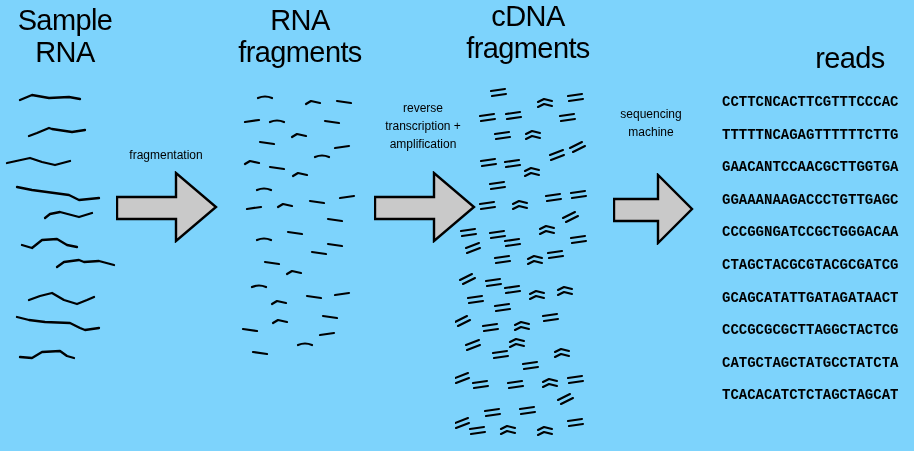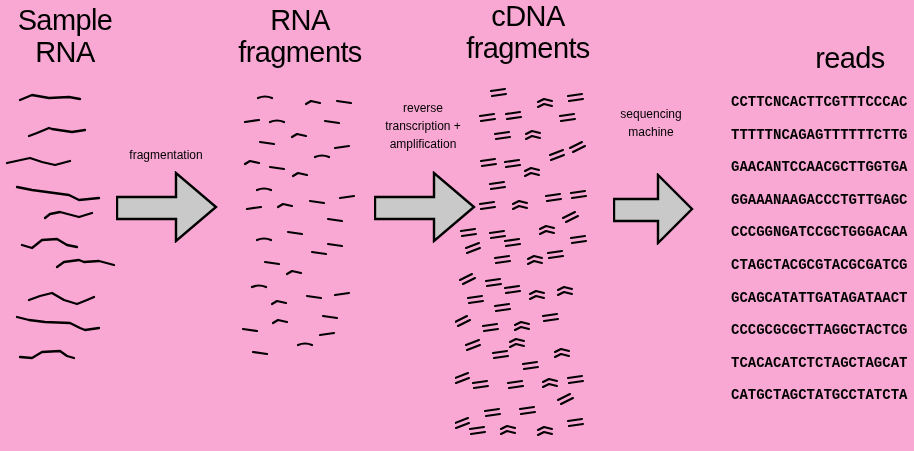--- a/index.html
+++ b/index.html
@@ -1,25 +1,25 @@
 <!DOCTYPE html>
 <html><head>
 <meta charset="utf-8">
 <style>
   html,body{margin:0;padding:0;background:#fff;}
-  .canvas{position:relative;width:914px;height:451px;background:#f9a8d4;
+  .canvas{position:relative;width:914px;height:451px;background:#7dd3fc;
           font-family:"Liberation Sans",sans-serif;color:#000;overflow:hidden;}
   .abs{position:absolute;}
   .hdr{position:absolute;font-size:29px;line-height:32px;text-align:center;
        white-space:pre-line;letter-spacing:-0.6px;}
   .step{position:absolute;font-size:12px;line-height:18px;text-align:center;
         white-space:pre-line;}
   .reads{position:absolute;left:722px;top:86px;width:190px;}
   .read{height:32.6px;line-height:32.6px;font-family:"Liberation Mono",monospace;
-        font-weight:700;font-size:14px;white-space:nowrap;letter-spacing:0;margin-left:9px;}
+        font-weight:700;font-size:14px;white-space:nowrap;letter-spacing:0;}
 </style>
 </head>
 <body>
 
 <div class="canvas">
 
   <div class="hdr" style="left:0px;top:4px;width:130px">Sample
 RNA</div>
   <div class="hdr" style="left:220px;top:4px;width:160px">RNA
 fragments</div>
@@ -175,17 +175,17 @@
 
   <div class="reads">
     <div class="read">CCTTCNCACTTCGTTTCCCAC</div>
     <div class="read">TTTTTNCAGAGTTTTTTCTTG</div>
     <div class="read">GAACANTCCAACGCTTGGTGA</div>
     <div class="read">GGAAANAAGACCCTGTTGAGC</div>
     <div class="read">CCCGGNGATCCGCTGGGACAA</div>
     <div class="read">CTAGCTACGCGTACGCGATCG</div>
     <div class="read">GCAGCATATTGATAGATAACT</div>
     <div class="read">CCCGCGCGCTTAGGCTACTCG</div>
+    <div class="read">CATGCTAGCTATGCCTATCTA</div>
     <div class="read">TCACACATCTCTAGCTAGCAT</div>
-    <div class="read">CATGCTAGCTATGCCTATCTA</div>
   </div>
 
 </div>
 
 </body></html>

